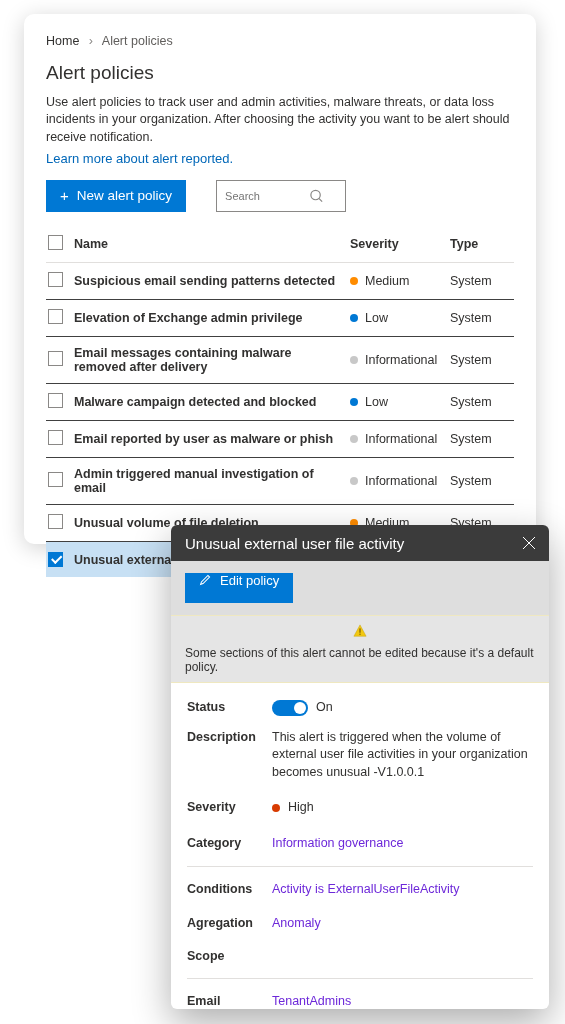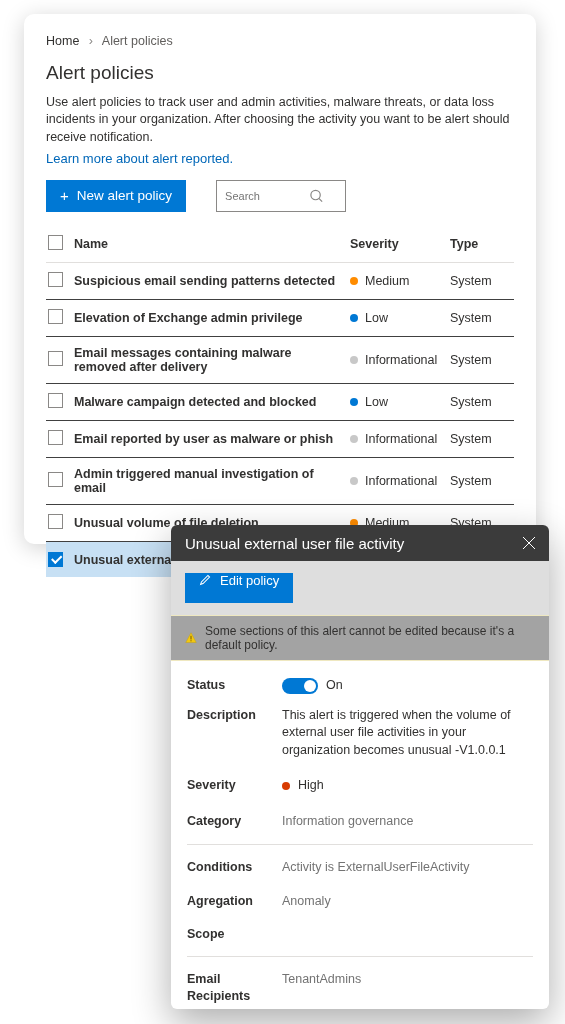--- a/index.html
+++ b/index.html
@@ -76,30 +76,30 @@
   }
   .panel-header .close { width: 16px; height: 16px; color: #fff; cursor: pointer; }
   .panel-sub {
     background: #dedede; padding: 12px 14px;
   }
   .btn.edit {
     background: #0078d4; color: #fff; border: none; height: 30px; padding: 0 14px;
     display: inline-flex; align-items: flex-start; gap: 8px; font-size: 13px; cursor: pointer;
   }
   .panel-warn {
-    background: #a3a3a3; border-top: 1px solid #efe8c0; border-bottom: 1px solid #efe8c0;
-    padding: 8px 14px; display: flex; gap: 8px; align-items: center; font-size: 12px;
+    background: #e5e5e5; border-top: 1px solid #efe8c0; border-bottom: 1px solid #efe8c0;
+    padding: 8px 14px; display: flex; gap: 8px; align-items: center; font-size: 12px; flex-direction: column;
   }
   .panel-body { padding: 10px 16px 4px; flex: 1; overflow-y: auto; }
   .panel-body::-webkit-scrollbar{width:0}
 
-  .field-row { display: flex; align-items: flex-start; padding: 6px 0px; gap: 10px; }
+  .field-row { display: flex; align-items: flex-start; padding: 6px 0px; }
   .field-label { width: 85px; flex: 0 0 85px; font-weight: 600; color: #323130; font-size: 12.5px; line-height: 1.3; }
   .field-value { flex: 1; color: #323130; font-size: 12.5px; line-height: 1.4; display: flex; align-items: center; gap: 8px; }
-  .field-value.muted { color: #737373; }
+  .field-value.muted { color: #6d28d9; }
   .section-rule { border: none; border-top: 1px solid #e1dfdd; margin: 8px 0; }
 
   .toggle { width: 36px; height: 16px; border-radius: 10px; background: #0078d4; position: relative; }
   .toggle::after { content: ""; position: absolute; right: 2px; top: 2px; width: 12px; height: 12px; border-radius: 50%; background: #fff; }
 </style>
 </head>
 <body>
 
 <div class="canvas">
 

